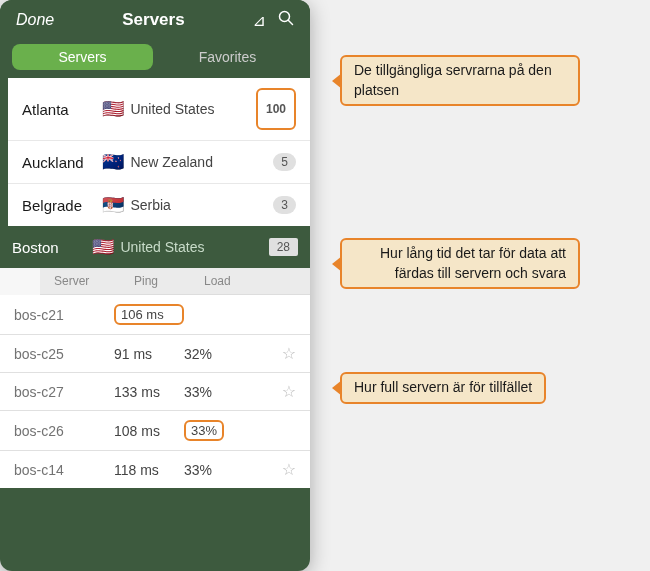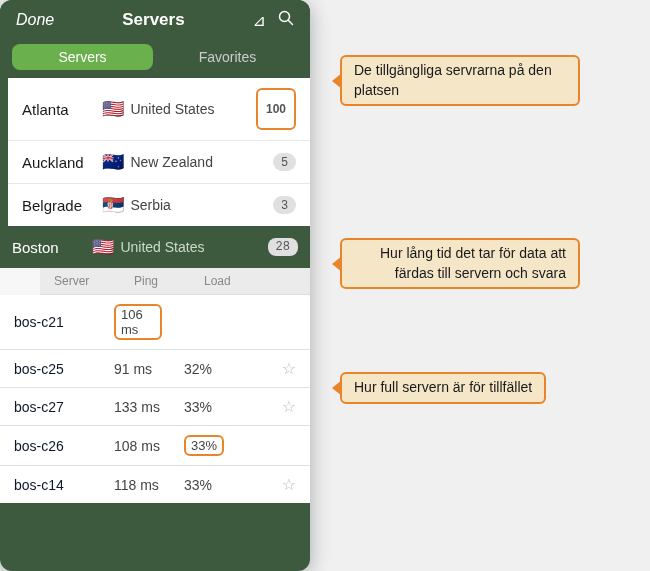--- a/index.html
+++ b/index.html
@@ -143,25 +143,24 @@
       flex-shrink: 0;
     }
     .boston-country {
       font-size: 14px;
       color: #c8dbc9;
       flex: 1;
     }
     .boston-count {
       background: #e0e0e0;
       color: #555;
-      border-radius: 8px;
+      border-radius: 2px;
       font-size: 12px;
       padding: 2px 8px;
       font-weight: 500;
-      font-family: Liberation Mono, monospace;
     }
     
     .sub-table {
       background: #f7f7f7;
     }
     .sub-header {
       display: flex;
       padding: 6px 14px;
       background: #ebebeb;
       border-bottom: 1px solid #ddd;
@@ -181,34 +180,34 @@
       padding: 9px 14px;
       border-bottom: 1px solid #e0e0e0;
       background: #fff;
       cursor: pointer;
     }
     .sub-row:last-child {
       border-bottom: none;
     }
     .sub-server-name {
       font-size: 14px;
-      color: #0f172a;
+      color: #737373;
       width: 100px;
       flex-shrink: 0;
     }
     .sub-ping {
       font-size: 14px;
       color: #444;
       width: 70px;
       flex-shrink: 0;
     }
     .sub-ping-highlighted {
       font-size: 13px;
       color: #444;
-      width: 48px;
+      width: 70px;
       flex-shrink: 0;
       background: transparent;
       border: 2px solid #e8842a;
       border-radius: 6px;
       padding: 1px 5px;
       display: inline-block;
     }
     .sub-load {
       font-size: 14px;
       color: #444;

